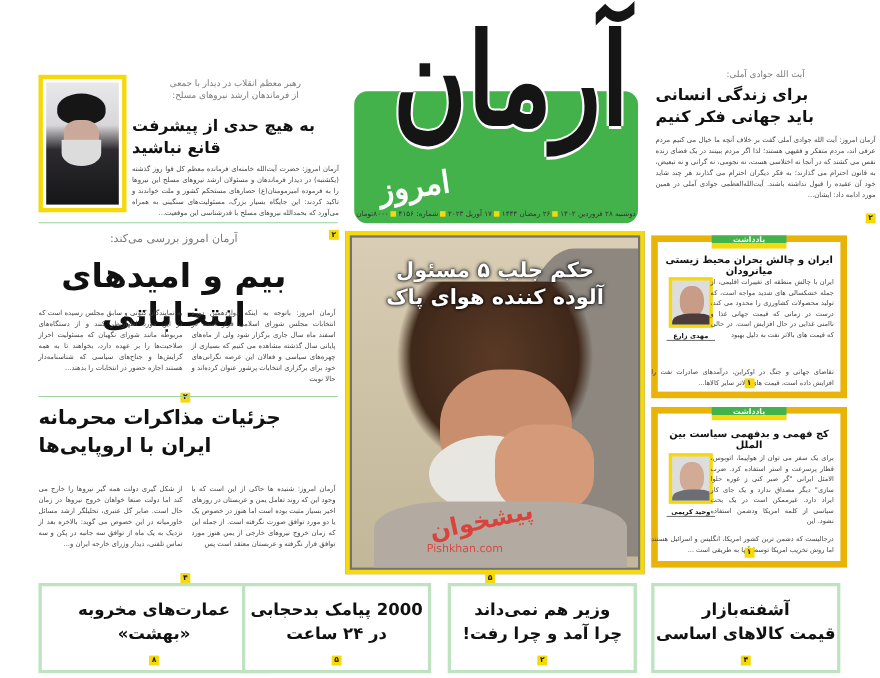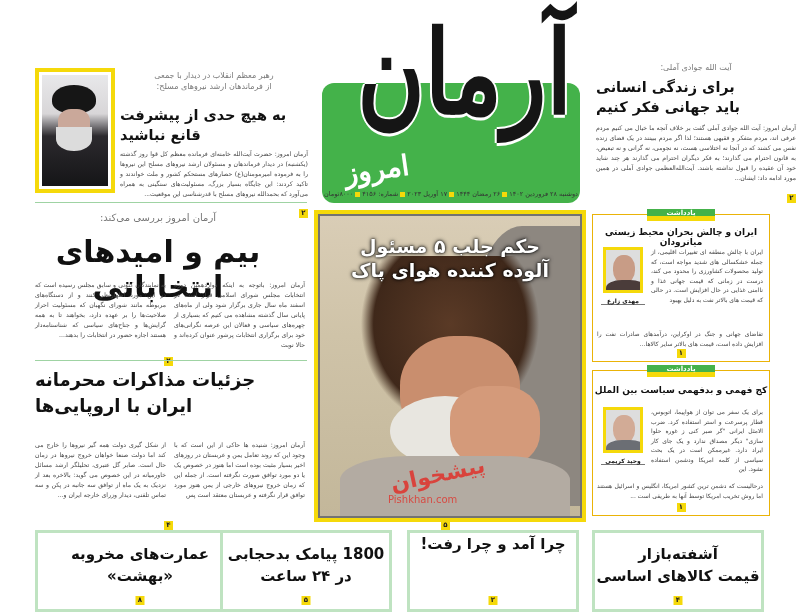--- a/index.html
+++ b/index.html
@@ -48,21 +48,21 @@
   .photo .hood { position: absolute; right: -20px; top: 10px; width: 130px; height: 280px; background: #8d8780; border-radius: 40% 0 0 30%; }
   .photo .face { position: absolute; left: 80px; top: 120px; width: 120px; height: 110px; background: #c98e6e; border-radius: 45%; }
   .photo .mask { position: absolute; left: 70px; top: 180px; width: 110px; height: 70px; background: #e8e6e0; border-radius: 50%; }
   .photo .hand { position: absolute; left: 130px; top: 170px; width: 90px; height: 80px; background: #d49a7a; border-radius: 40%; }
   .photo .sweater { position: absolute; left: 20px; top: 240px; width: 230px; height: 80px; background: #b3aba2; border-radius: 30% 30% 0 0; }
   .photo-head { position: absolute; left: 0; right: 0; top: 18px; text-align: center; color: #fff; font-size: 19px; font-weight: bold; line-height: 24px; text-shadow: 0 0 4px #000, 0 0 2px #000; }
   .watermark { position: absolute; left: 70px; top: 246px; color: #e0322b; font-size: 22px; font-weight: bold; opacity: 0.85; transform: rotate(-12deg); }
   .watermark-url { position: absolute; left: 68px; top: 278px; color: #e0322b; font-size: 10px; opacity: 0.8; }
 
   
-  .note-box { position: absolute; left: 592px; width: 178px; border: 1px solid #eab308; background: #fff; }
+  .note-box { position: absolute; left: 592px; width: 178px; border: 6px solid #eab308; background: #fff; }
   .note-tab { position: absolute; left: 50%; transform: translateX(-50%); top: -6px; width: 68px; height: 12px; background: linear-gradient(180deg, #44b24a 0 60%, #f5d90a 60% 100%); color: #fff; font-size: 7px; font-weight: bold; text-align: center; line-height: 8px; }
   .note-title { font-size: 9px; font-weight: bold; text-align: center; margin-top: 12px; color: #111; }
   .note-avatar { position: absolute; left: 10px; width: 40px; height: 46px; border: 3px solid #f5d90a; background: #ddd; overflow: hidden; }
   .note-avatar .head { position: absolute; left: 7px; top: 5px; width: 22px; height: 28px; background: #c89c86; border-radius: 45%; }
   .note-avatar .shoulders { position: absolute; left: 0; top: 30px; width: 40px; height: 20px; background: #4a3c3a; border-radius: 40% 40% 0 0; }
   .note-author { position: absolute; left: 8px; font-size: 6px; font-weight: bold; text-align: center; width: 44px; border-bottom: 1px solid #777; }
 
   
   .btm { position: absolute; top: 530px; height: 82px; border: 3px solid #bfe3c1; background: #fff; text-align: center; }
   .btm .t { font-size: 15px; font-weight: bold; line-height: 22px; margin-top: 10px; color: #111; }
@@ -171,25 +171,26 @@
   <div class="body-text" style="position:absolute;right:6px;top:110px;width:166px;font-size:6px;line-height:9.5px">درحالیست که دشمن ترین کشور امریکا، انگلیس و اسرائیل هستند اما روش تخریب امریکا توسط آنها به طریقی است ...</div>
   <div style="position:absolute;left:0;right:0;bottom:2px;text-align:center"><span class="pg">۱</span></div>
 </div>
 
 <div class="btm rtl" style="left:35px;width:210px">
   <div class="t">عمارت‌های مخروبه</div>
   <div class="t" style="margin-top:0">«بهشت»</div>
   <span class="pg">۸</span>
 </div>
 <div class="btm rtl" style="left:220px;width:172px">
-  <div class="t">1800 پیامک بدحجابی</div>
+  <div class="t">2000 پیامک بدحجابی</div>
   <div class="t" style="margin-top:0">در ۲۴ ساعت</div>
   <span class="pg">۵</span>
 </div>
 <div class="btm rtl" style="left:407px;width:172px">
+  <div class="t">وزیر هم نمی‌داند</div>
   <div class="t" style="margin-top:0">چرا آمد و چرا رفت!</div>
   <span class="pg">۲</span>
 </div>
 <div class="btm rtl" style="left:592px;width:172px">
   <div class="t">آشفته‌بازار</div>
   <div class="t" style="margin-top:0">قیمت کالاهای اساسی</div>
   <span class="pg">۴</span>
 </div>
 
 </body></html>

